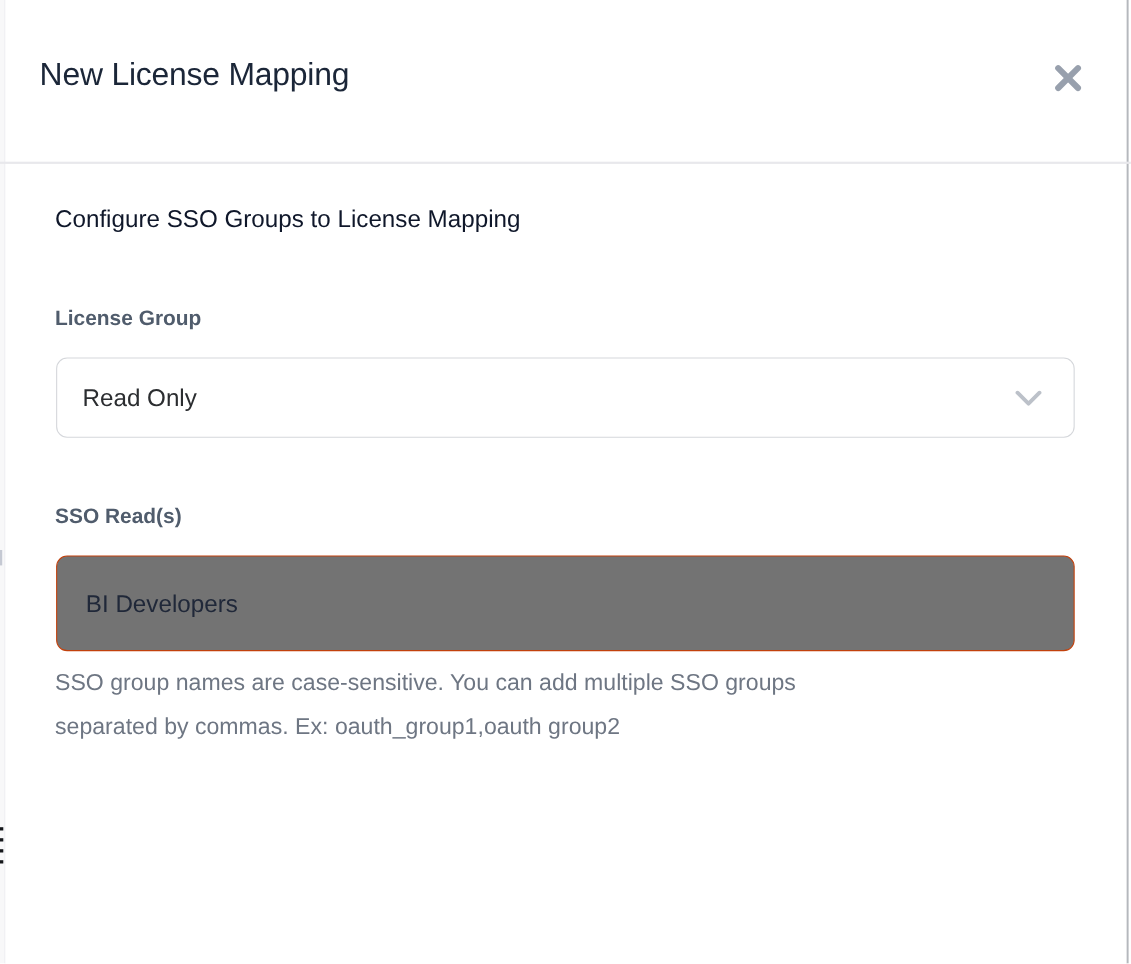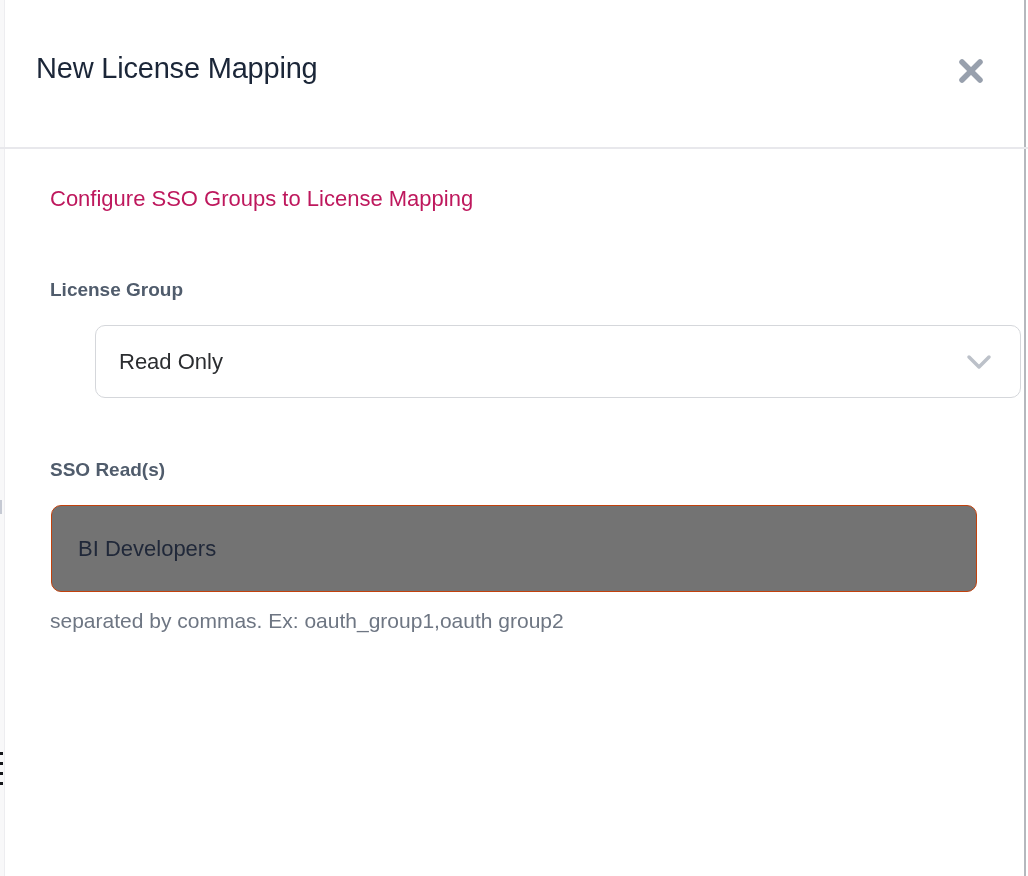--- a/index.html
+++ b/index.html
@@ -38,37 +38,36 @@
   }
   .header-divider {
     position: absolute; left: -5px; top: 147px; width: 1029px; height: 2px;
     background: #e8e8ec;
   }
   .modal-body {
     position: absolute; left: 45px; top: 147px; width: 928px;
   }
   .intro-text {
     position: absolute; left: 0; top: 39px;
-    font-size: 22px; color: #be185d;
+    font-size: 22px; color: #0f172a;
   }
   .field-label {
     position: absolute; left: 0;
     font-size: 19px; font-weight: 700; color: #505c6c;
   }
   .label-license-type { top: 132px; }
   .label-sso-groups   { top: 312px; }
   .select-box {
     position: absolute; left: 1px; top: 178px;
     width: 926px; height: 73px;
     background: #ffffff;
     border: 1px solid #d5d7db; border-radius: 10px;
     display: flex; align-items: center;
     padding: 0 28px 0 23px;
     cursor: pointer;
-    margin-left: 44px;
   }
   .select-value {
     flex: 1;
     font-size: 22px; color: #2b2d30;
   }
   .chevron-wrap { display: flex; align-items: center; }
   .text-input {
     position: absolute; left: 1px; top: 358px;
     width: 926px; height: 87px;
     background: #737373;
@@ -130,17 +129,18 @@
           <polyline points="3,3 13,13 23,3" fill="none" stroke="#bcc1c9" stroke-width="3.5" stroke-linecap="round" stroke-linejoin="round"></polyline>
         </svg>
       </span>
     </div>
 
     <label class="field-label label-sso-groups">SSO Read(s)</label>
 
     <input class="text-input" type="text" value="BI Developers" style="">
 
     <div class="helper-text">
+      <div>SSO group names are case-sensitive. You can add multiple SSO groups</div>
       <div>separated by commas. Ex: oauth_group1,oauth group2</div>
     </div>
 
   </div>
 </div>
 
 </body></html>

